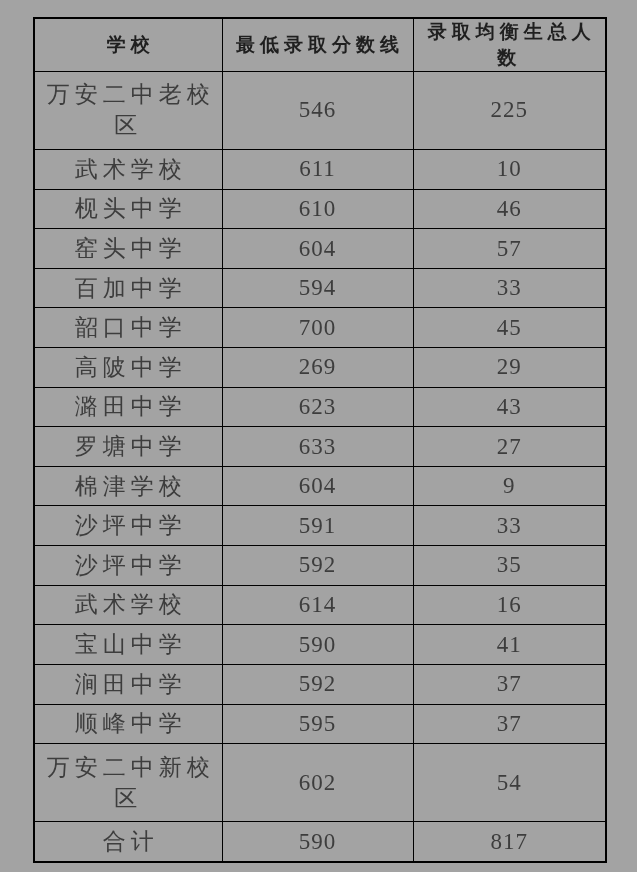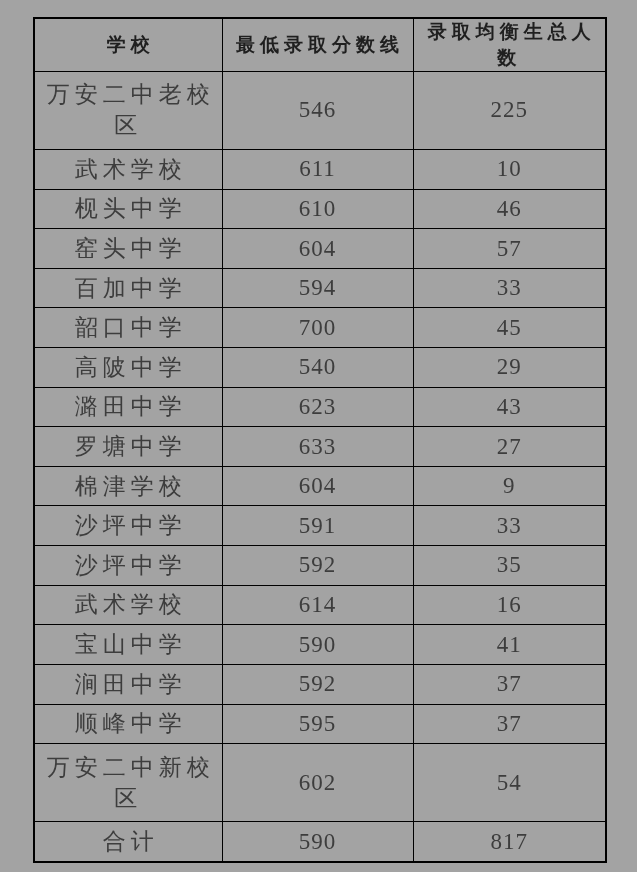--- a/index.html
+++ b/index.html
@@ -94,21 +94,21 @@
           <td class="num">594</td>
           <td class="num">33</td>
         </tr>
         <tr>
           <td class="school">韶口中学</td>
           <td class="num">700</td>
           <td class="num">45</td>
         </tr>
         <tr>
           <td class="school">高陂中学</td>
-          <td class="num">540</td>
+          <td class="num">269</td>
           <td class="num">29</td>
         </tr>
         <tr>
           <td class="school">潞田中学</td>
           <td class="num">623</td>
           <td class="num">43</td>
         </tr>
         <tr>
           <td class="school">罗塘中学</td>
           <td class="num">633</td>

